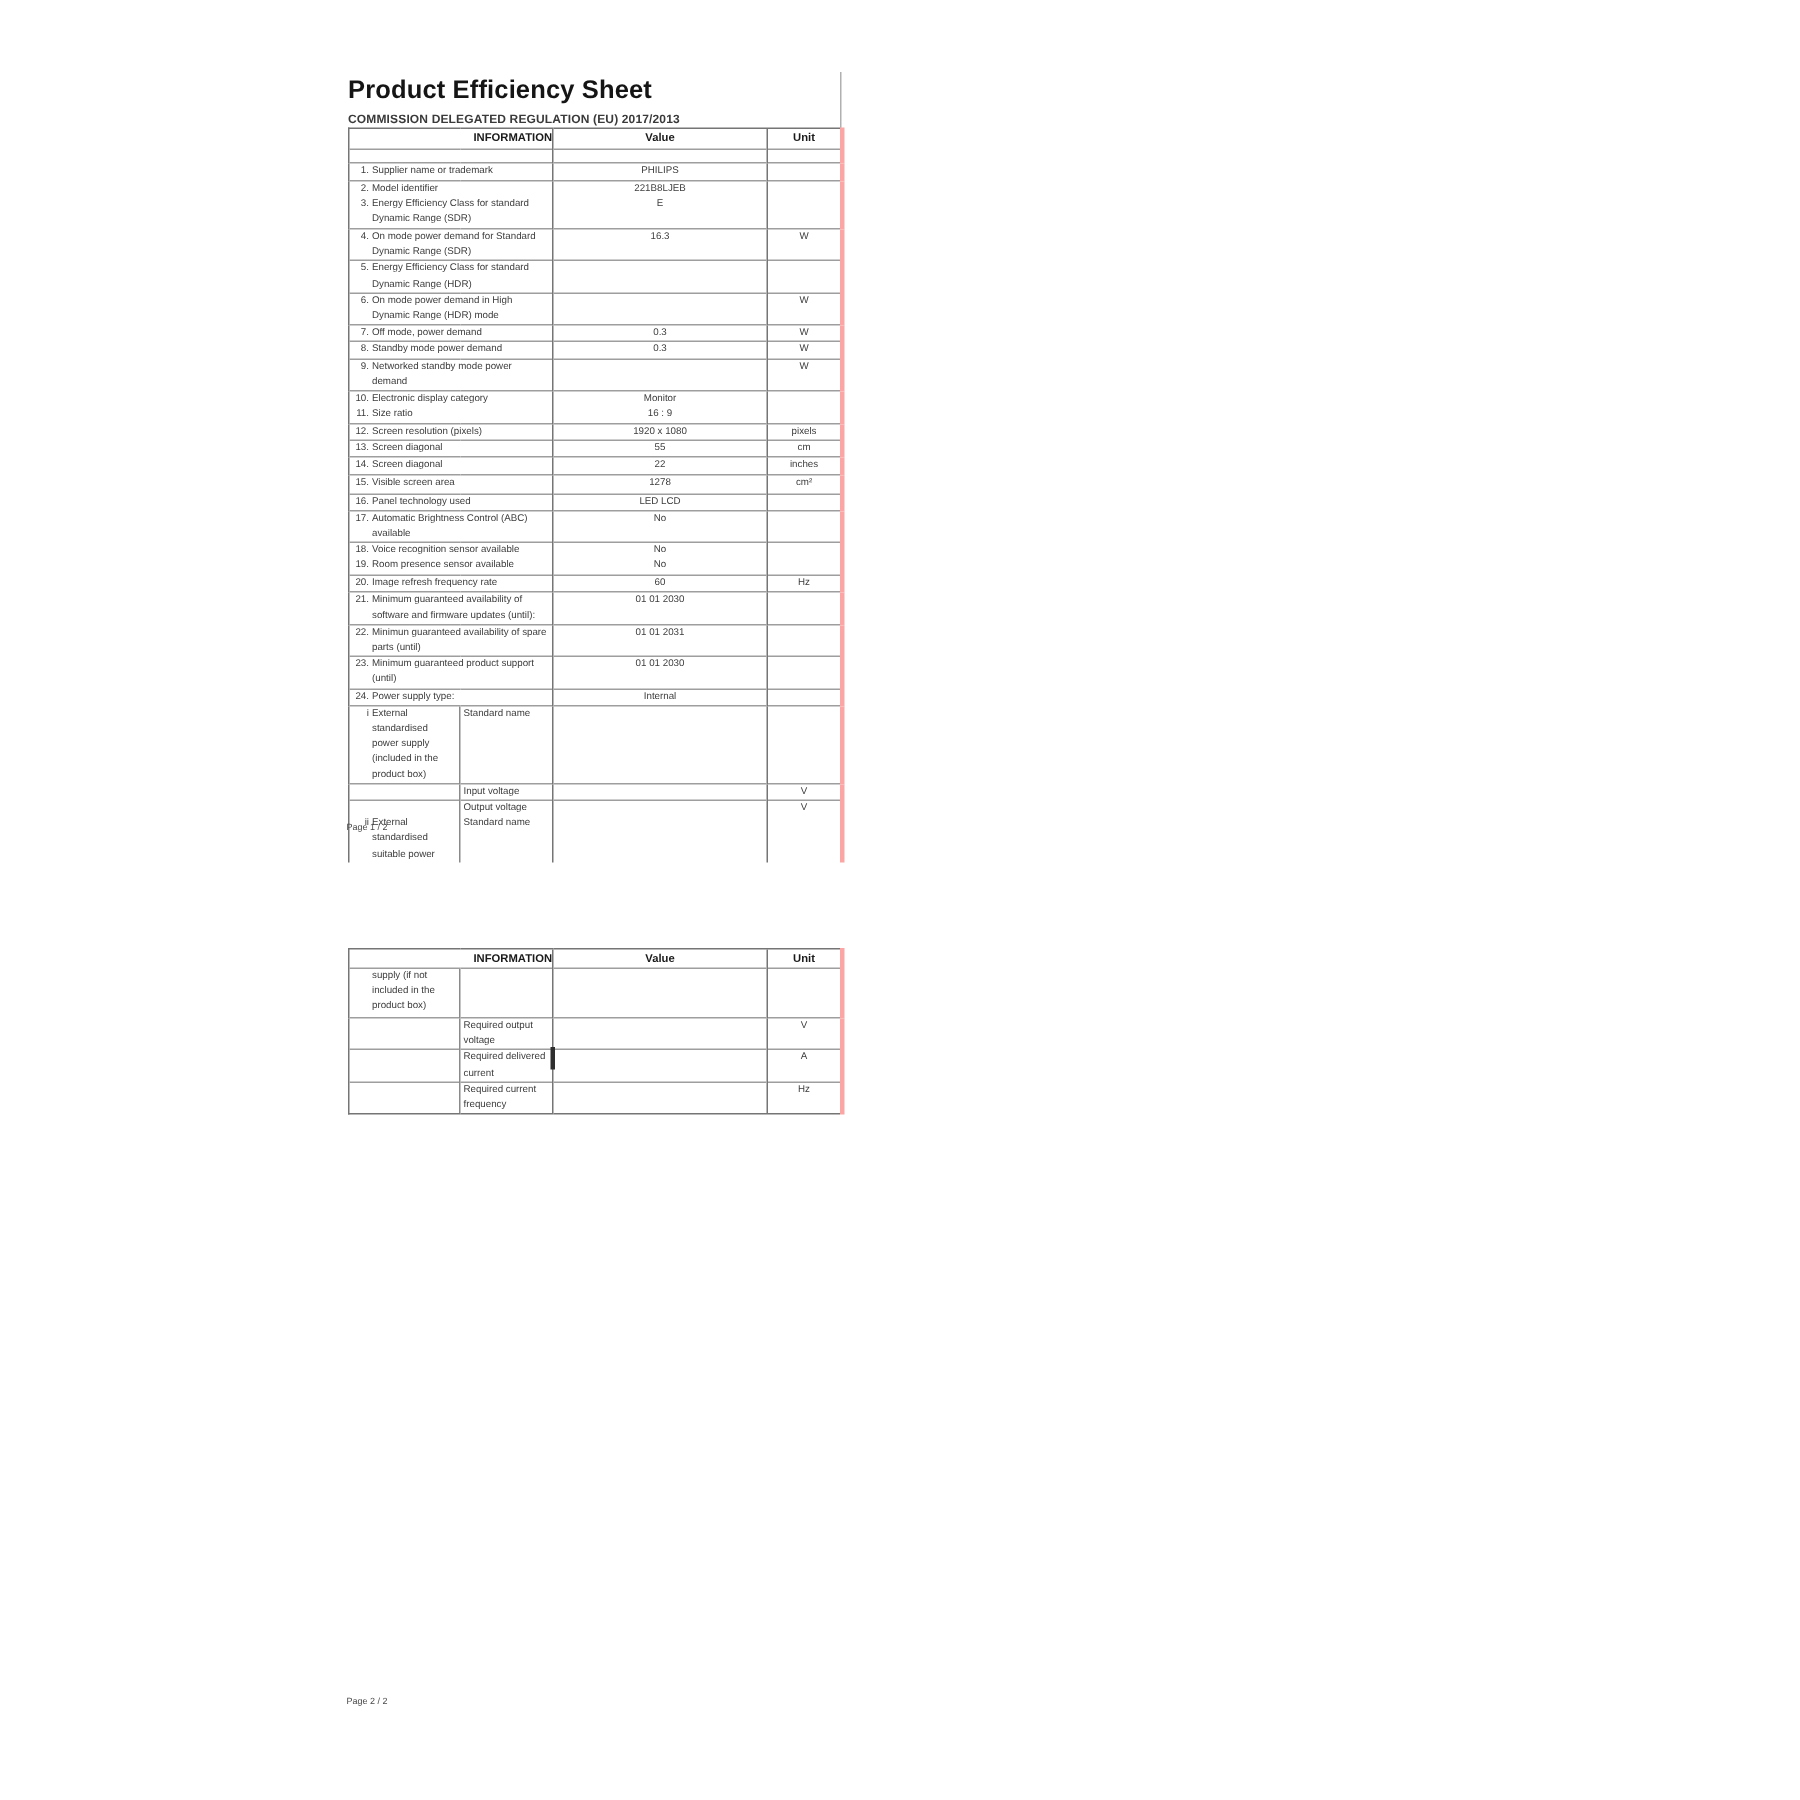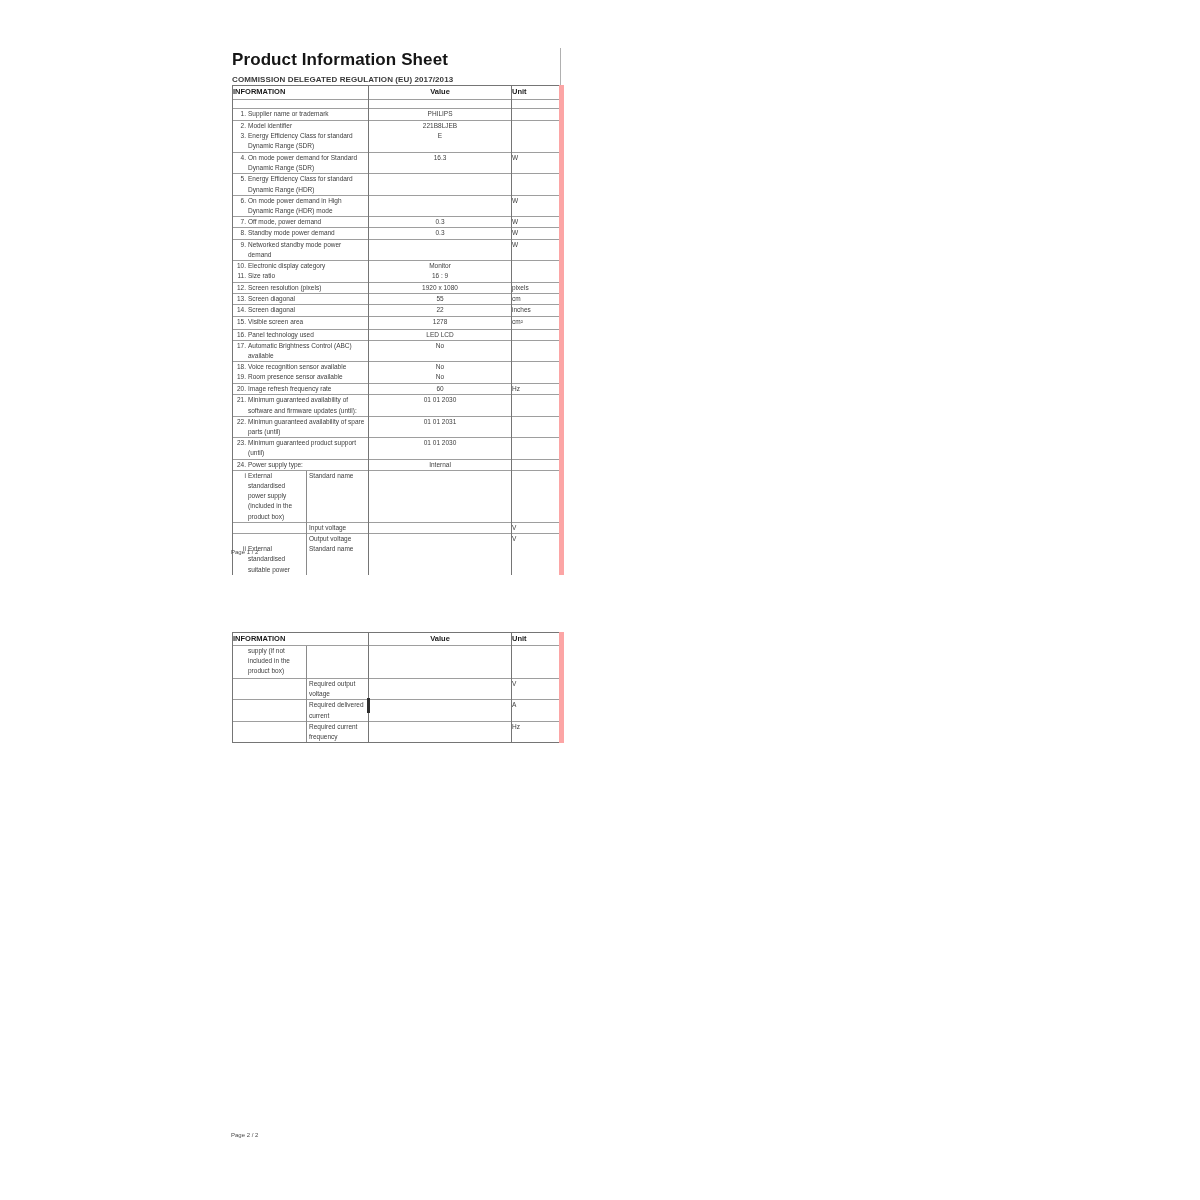--- a/index.html
+++ b/index.html
@@ -17,48 +17,48 @@
   }
   table.t {
     position:absolute; left:232px; border-collapse:collapse; table-layout:fixed;
     width:330px; font-size:6.5px; line-height:10.2px; color:#3d3d3d;
   }
   .t1 { top:85px; }
   .t2 { top:632px; }
   .t col.c1a { width:74px; } .t col.c1b { width:62px; }
   .t col.c2 { width:143px; } .t col.c3 { width:50px; }
   .t th {
-    font-size:7.5px; font-weight:bold; color:#1a1a1a; text-align:left;
+    font-size:7.5px; font-weight:bold; color:#1a1a1a; text-align:right;
     vertical-align:middle; padding:0; border-top:1px solid #757575;
   }
   .t td { padding:0; vertical-align:top; }
   .t tr:not(:first-child) td { border-top:1px solid #9e9e9e; }
   .t td:first-child, .t th:first-child { border-left:1px solid #757575; }
   .t .val  { border-left:1px solid #757575; text-align:center; }
-  .t .unit { border-left:1px solid #757575; border-right:5px solid #fca5a5; }
+  .t .unit { border-left:1px solid #757575; border-right:3px solid #fca5a5; text-align:center; }
   .t th.val, .t th.unit { border-left:1px solid #757575;margin-left:48px; }
   .t .l1b  { border-left:1px solid #8a8a8a; }
   .t tr.bb td { border-bottom:1px solid #757575; }
   .sp td { line-height:0; height:8px; }
   .lblrow { display:flex; padding:0 2px 0 2px; }
   .num { display:inline-block; width:11px; min-width:11px; text-align:right; margin-right:2px; }
   .txt { flex:1; }
   .subtxt { padding:0 1px 0 2px; }
   .pad1 { padding-top:10.2px; }
   .footer { position:absolute; left:231px; font-size:6px; color:#4a4a4a; }
   .f1 { top:549px; } .f2 { top:1132px; }
   .vline { position:absolute; left:560px; top:48px; width:1px; height:38px; background:#b0b0b0; }
   .artifact { position:absolute; left:367px; top:698px; width:3px; height:15px; background:#2e2e2e; }
 </style>
 </head>
 <body>
 
 <div class="canvas">
 
-  <div class="doc-title">Product Information Sheet</div>
+  <div class="doc-title">Product Efficiency Sheet</div>
   <div class="doc-subtitle">COMMISSION DELEGATED REGULATION (EU) 2017/2013</div>
   <div class="vline"></div>
 
   <table class="t t1">
     <colgroup>
         <col class="c1a">
         <col class="c1b">
         <col class="c2">
         <col class="c3">
       </colgroup>

